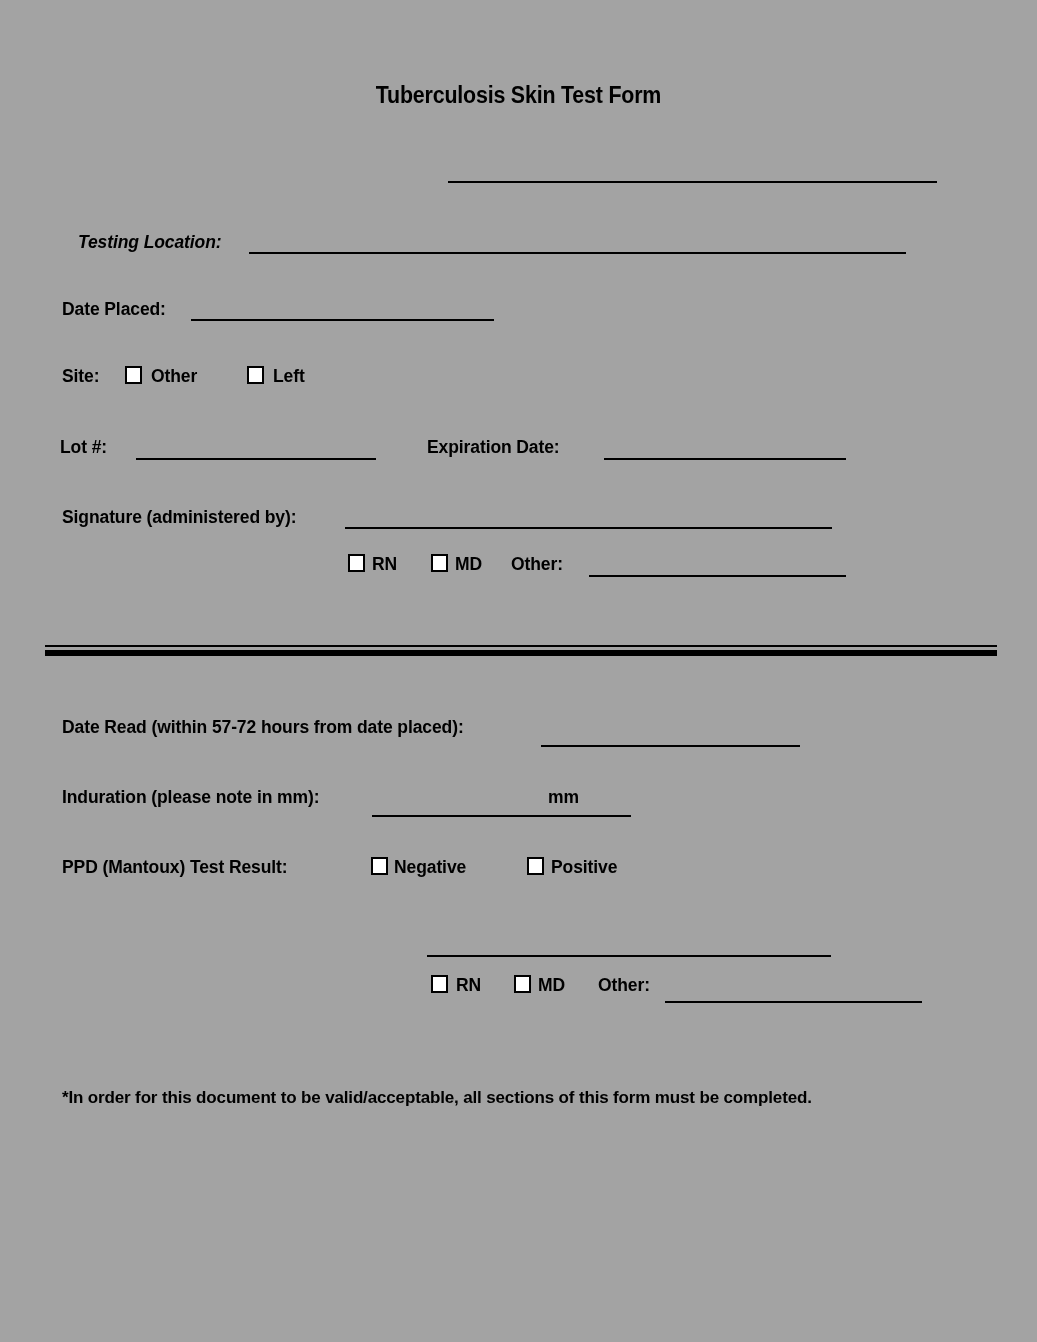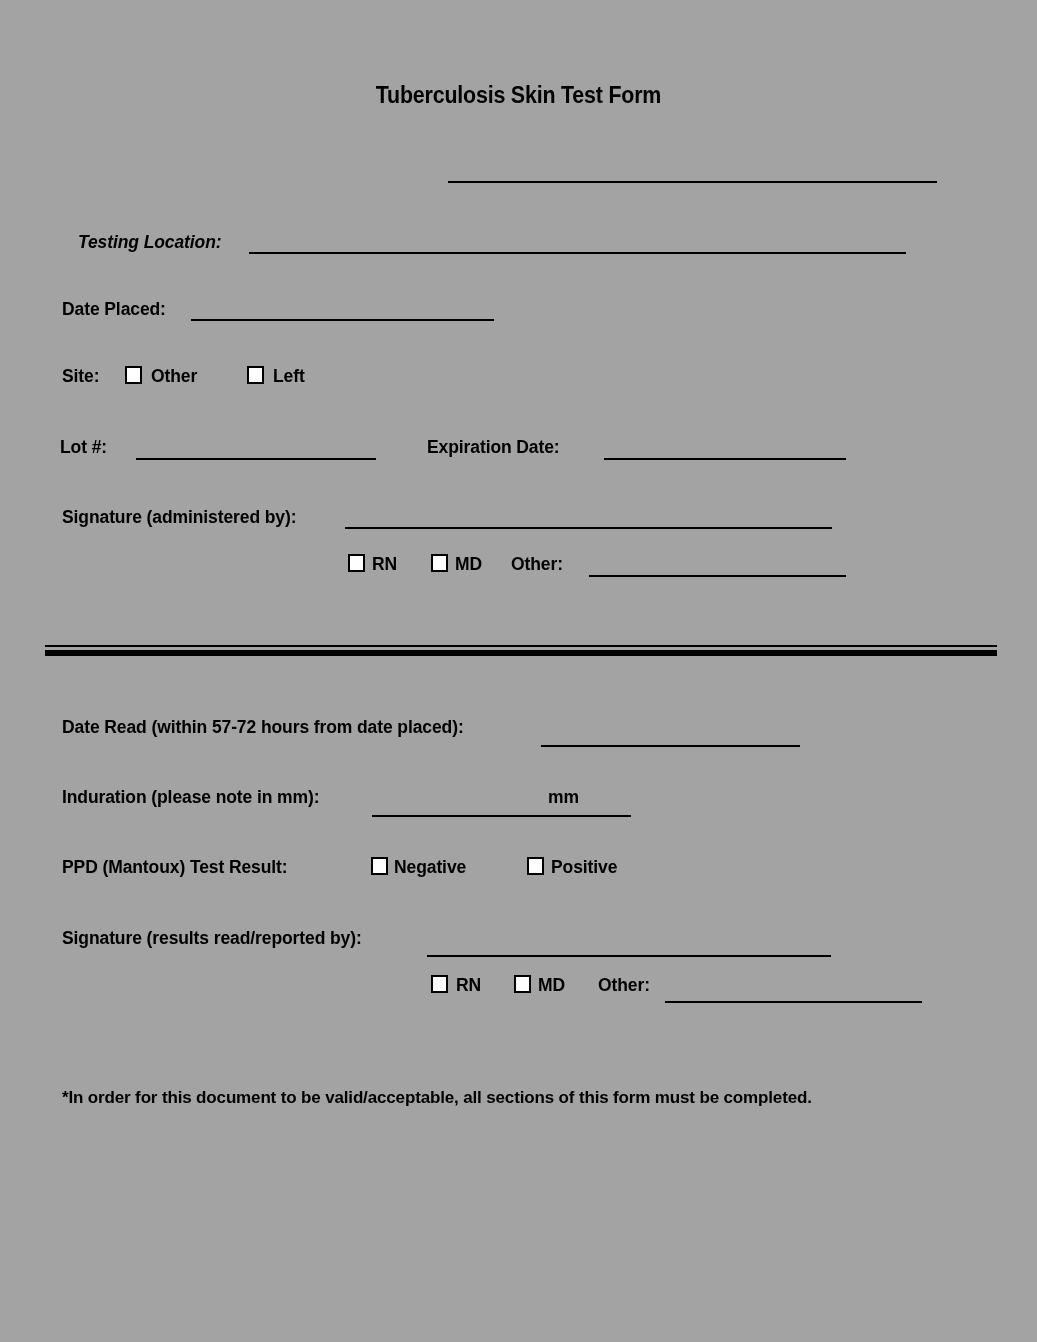--- a/index.html
+++ b/index.html
@@ -161,21 +161,20 @@
   <div class="lbl" style="left:62px; top:787px;">Induration (please note in mm):</div>
   <div class="rule" style="left:372px; top:815px; width:259px;"></div>
   <div class="lbl" style="left:548px; top:787px;">mm</div>
 
   <div class="lbl" style="left:62px; top:857px;">PPD (Mantoux) Test Result:</div>
   <div class="cbox" style="left:371px; top:857px;"></div>
   <div class="lbl" style="left:394px; top:857px;">Negative</div>
   <div class="cbox" style="left:527px; top:857px;"></div>
   <div class="lbl" style="left:551px; top:857px;">Positive</div>
 
-  <div class="lbl" style="left:62px; top:928px;">Signature (results read/reported by):</div>
   <div class="rule" style="left:427px; top:955px; width:404px;"></div>
 
   <div class="cbox" style="left:431px; top:975px;"></div>
   <div class="lbl" style="left:456px; top:975px;">RN</div>
   <div class="cbox" style="left:514px; top:975px;"></div>
   <div class="lbl" style="left:538px; top:975px;">MD</div>
   <div class="lbl" style="left:598px; top:975px;">Other:</div>
   <div class="rule" style="left:665px; top:1001px; width:257px;"></div>
 
   <div class="footnote">*In order for this document to be valid/acceptable, all sections of this form must be completed.</div>

